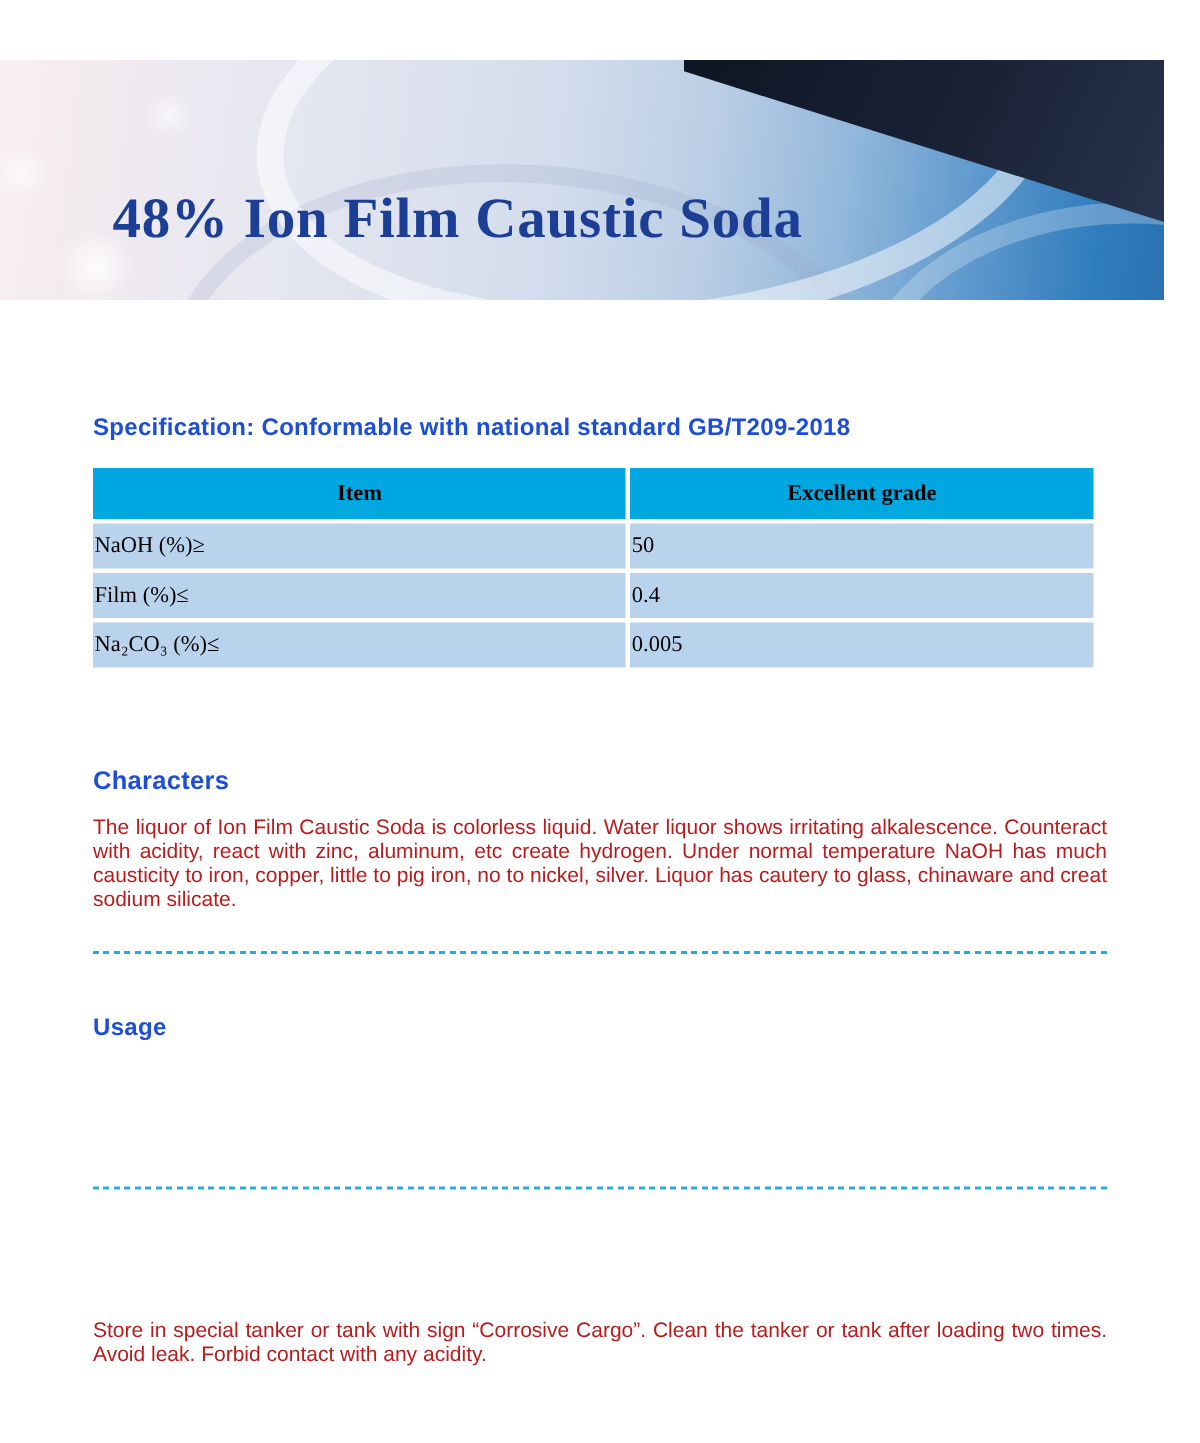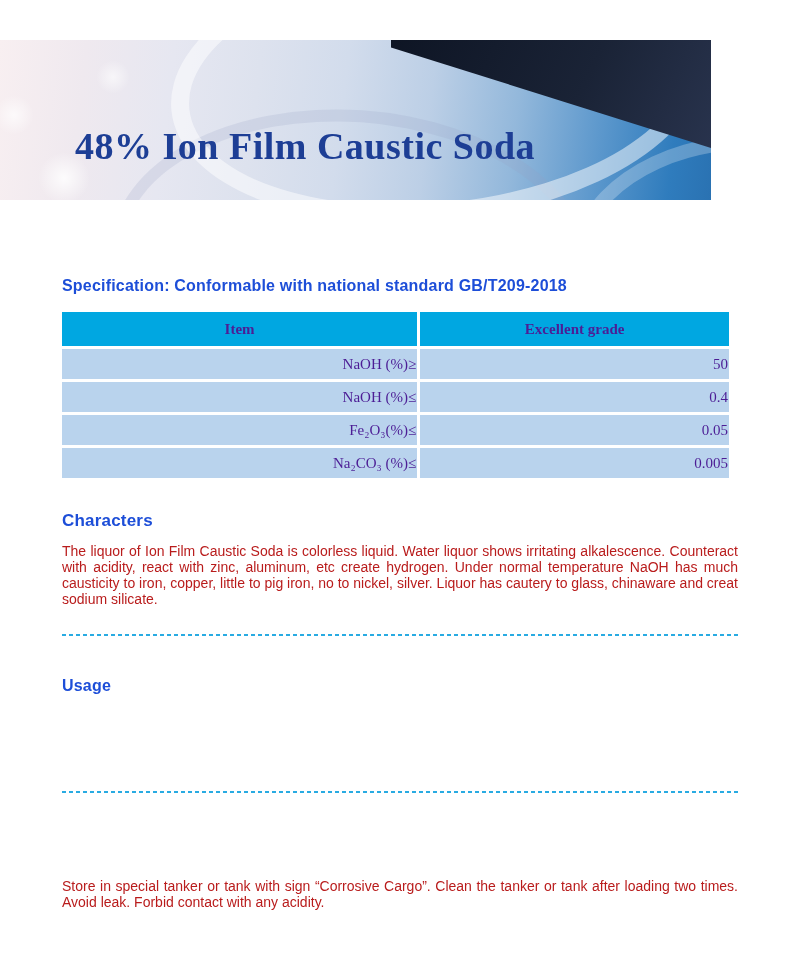--- a/index.html
+++ b/index.html
@@ -7,21 +7,21 @@
     width: 800px; height: 962px;
     background: #ffffff;
     font-family: "Liberation Sans", sans-serif;
     position: relative;
     overflow: hidden;
   }
   .page { position: relative; width: 800px; height: 962px; background: #ffffff; }
 
   
   .banner {
-    position: absolute; left: 0; top: 40px; width: 711px; height: 160px;
+    position: absolute; left: 0; top: 40px; width: 776px; height: 160px;
     overflow: hidden;
     background: linear-gradient(97deg,
       #f8eff1 0%, #efe9ef 12%, #e6e7f1 24%, #dde2ee 36%,
       #d2dcec 48%, #bccfe6 60%, #93b8db 72%, #5b97cc 84%,
       #2f7cbd 94%, #2a72b2 100%);
   }
   .banner .arc1 {
     position: absolute; left: 170px; top: -95px; width: 500px; height: 240px;
     border: 18px solid rgba(255,255,255,0.5); border-radius: 50%;
     transform: rotate(-6deg);
@@ -69,29 +69,29 @@
   .characters-heading{ top: 512px; font-size: 17px; }
   .usage-heading     { top: 677px; font-size: 16px; }
   .packing-heading   { top: 848px; font-size: 17px; }
 
   
   .spec-table {
     position: absolute; left: 59px; top: 309px; width: 673px;
     border-collapse: separate; border-spacing: 3px;
     table-layout: fixed;
     font-family: "Liberation Serif", "DejaVu Serif", serif;
-    color: #4c1d95;
+    color: #000000;
   }
   .spec-table th {
     background: #00a7e1; height: 32px;
     font-size: 15px; font-weight: bold; text-align: center; vertical-align: middle;
   }
   .spec-table td {
     background: #b9d3ed; height: 28px;
-    font-size: 15px; text-align: right; vertical-align: middle;
+    font-size: 15px; text-align: left; vertical-align: middle;
   }
   .spec-table .col-item  { width: 53.5%; }
   .spec-table .col-grade { width: 46.5%; }
 
   
   .body-text {
     position: absolute; left: 62px; width: 676px; margin: 0;
     font-size: 14px; line-height: 16px; color: #b91c1c;
     text-align: justify;
   }
@@ -135,26 +135,22 @@
         <th>Item</th>
         <th>Excellent grade</th>
       </tr>
     </thead>
     <tbody>
       <tr>
         <td>NaOH (%)≥</td>
         <td>50</td>
       </tr>
       <tr>
-        <td>NaOH (%)≤</td>
+        <td>Film (%)≤</td>
         <td>0.4</td>
-      </tr>
-      <tr>
-        <td>Fe₂O₃(%)≤</td>
-        <td>0.05</td>
       </tr>
       <tr>
         <td>Na₂CO₃ (%)≤</td>
         <td>0.005</td>
       </tr>
     </tbody>
   </table>
 
   <div class="cyan-heading characters-heading">Characters</div>
   <p class="body-text characters-body">The liquor of Ion Film Caustic Soda is colorless liquid. Water liquor shows irritating alkalescence. Counteract with acidity, react with zinc, aluminum, etc create hydrogen. Under normal temperature NaOH has much causticity to iron, copper, little to pig iron, no to nickel, silver. Liquor has cautery to glass, chinaware and creat sodium silicate.</p>

